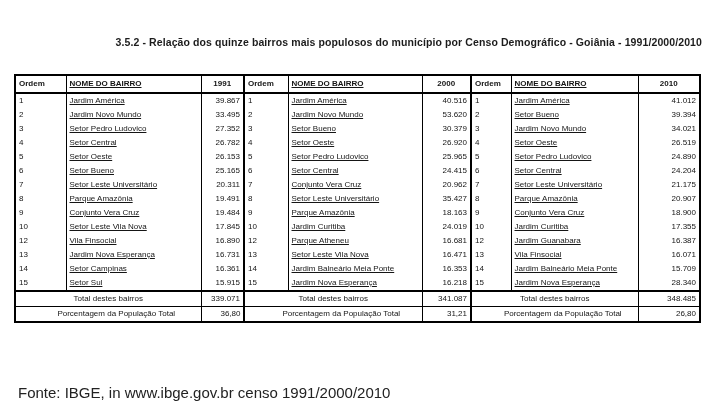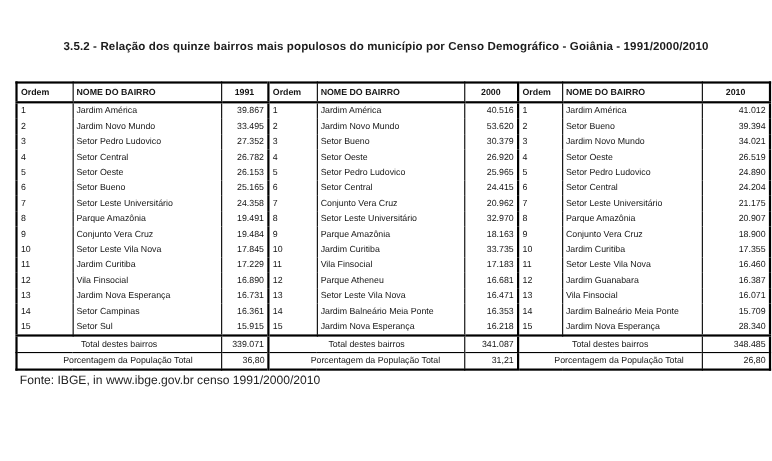--- a/index.html
+++ b/index.html
@@ -14,21 +14,21 @@
     background: #ffffff;
     font-family: "Liberation Sans", sans-serif;
     color: #1c1c1c;
     overflow: hidden;
   }
   .doc-title {
     position: absolute;
     top: 36px;
     left: 0;
     width: 100%;
-    text-align: center;
+    text-align: right;
     font-size: 10.5px;
     font-weight: bold;
     letter-spacing: 0.1px;
   }
   table.census {
     position: absolute;
     top: 74px;
     left: 14px;
     width: 686px;
     border-collapse: collapse;
@@ -46,38 +46,39 @@
     white-space: nowrap;
   }
   table.census { border: 2px solid #000; }
   table.census thead th {
     height: 16px;
     line-height: 16px;
     border-bottom: 2px solid #000;
     font-weight: bold;
   }
   .c-ord  { text-align: left; }
-  .c-name { text-align: left; }
+  .c-name { text-align: left; text-decoration: underline; }
   .c-val  { text-align: right; padding-right: 6px; }
   td.c-val9 { padding-right: 13px; }
   th.c-val { text-align: center; }
   .sec { border-left: 2px solid #000 !important; }
   tfoot td {
     font-weight: normal;
     height: 12px;
     line-height: 12px;
   }
   tr.total-row td { border-top: 2px solid #000; }
   tr.pct-row td   { border-top: 1px solid #000; padding-left: 19px; }
   .flabel { text-align: center; }
   .src-line {
     position: absolute;
     left: 18px;
-    font-size: 11px;
+    font-size: 15px;
     color: #222;
+    margin-top: 44px;
   }
   .src-fonte { top: 340px; }
   .src-elab  { top: 353px; }
 </style>
 </head>
 <body>
 
 <div class="page">
 
   <div class="doc-title">3.5.2 - Relação dos quinze bairros mais populosos do município por Censo Demográfico - Goiânia - 1991/2000/2010</div>
@@ -170,35 +171,35 @@
           <td class="c-ord sec">6</td>
           <td class="c-name">Setor Central</td>
           <td class="c-val">24.415</td>
           <td class="c-ord sec">6</td>
           <td class="c-name">Setor Central</td>
           <td class="c-val c-val9">24.204</td>
         </tr>
         <tr>
           <td class="c-ord">7</td>
           <td class="c-name">Setor Leste Universitário</td>
-          <td class="c-val">24.358</td>
+          <td class="c-val">20.311</td>
           <td class="c-ord sec">7</td>
           <td class="c-name">Conjunto Vera Cruz</td>
           <td class="c-val">20.962</td>
           <td class="c-ord sec">7</td>
           <td class="c-name">Setor Leste Universitário</td>
           <td class="c-val c-val9">21.175</td>
         </tr>
         <tr>
           <td class="c-ord">8</td>
           <td class="c-name">Parque Amazônia</td>
           <td class="c-val">19.491</td>
           <td class="c-ord sec">8</td>
           <td class="c-name">Setor Leste Universitário</td>
-          <td class="c-val">32.970</td>
+          <td class="c-val">35.427</td>
           <td class="c-ord sec">8</td>
           <td class="c-name">Parque Amazônia</td>
           <td class="c-val c-val9">20.907</td>
         </tr>
         <tr>
           <td class="c-ord">9</td>
           <td class="c-name">Conjunto Vera Cruz</td>
           <td class="c-val">19.484</td>
           <td class="c-ord sec">9</td>
           <td class="c-name">Parque Amazônia</td>
@@ -206,35 +207,24 @@
           <td class="c-ord sec">9</td>
           <td class="c-name">Conjunto Vera Cruz</td>
           <td class="c-val c-val9">18.900</td>
         </tr>
         <tr>
           <td class="c-ord">10</td>
           <td class="c-name">Setor Leste Vila Nova</td>
           <td class="c-val">17.845</td>
           <td class="c-ord sec">10</td>
           <td class="c-name">Jardim Curitiba</td>
-          <td class="c-val">33.735</td>
+          <td class="c-val">24.019</td>
           <td class="c-ord sec">10</td>
           <td class="c-name">Jardim Curitiba</td>
           <td class="c-val c-val9">17.355</td>
-        </tr>
-        <tr>
-          <td class="c-ord">11</td>
-          <td class="c-name">Jardim Curitiba</td>
-          <td class="c-val">17.229</td>
-          <td class="c-ord sec">11</td>
-          <td class="c-name">Vila Finsocial</td>
-          <td class="c-val">17.183</td>
-          <td class="c-ord sec">11</td>
-          <td class="c-name">Setor Leste Vila Nova</td>
-          <td class="c-val c-val9">16.460</td>
         </tr>
         <tr>
           <td class="c-ord">12</td>
           <td class="c-name">Vila Finsocial</td>
           <td class="c-val">16.890</td>
           <td class="c-ord sec">12</td>
           <td class="c-name">Parque Atheneu</td>
           <td class="c-val">16.681</td>
           <td class="c-ord sec">12</td>
           <td class="c-name">Jardim Guanabara</td>

